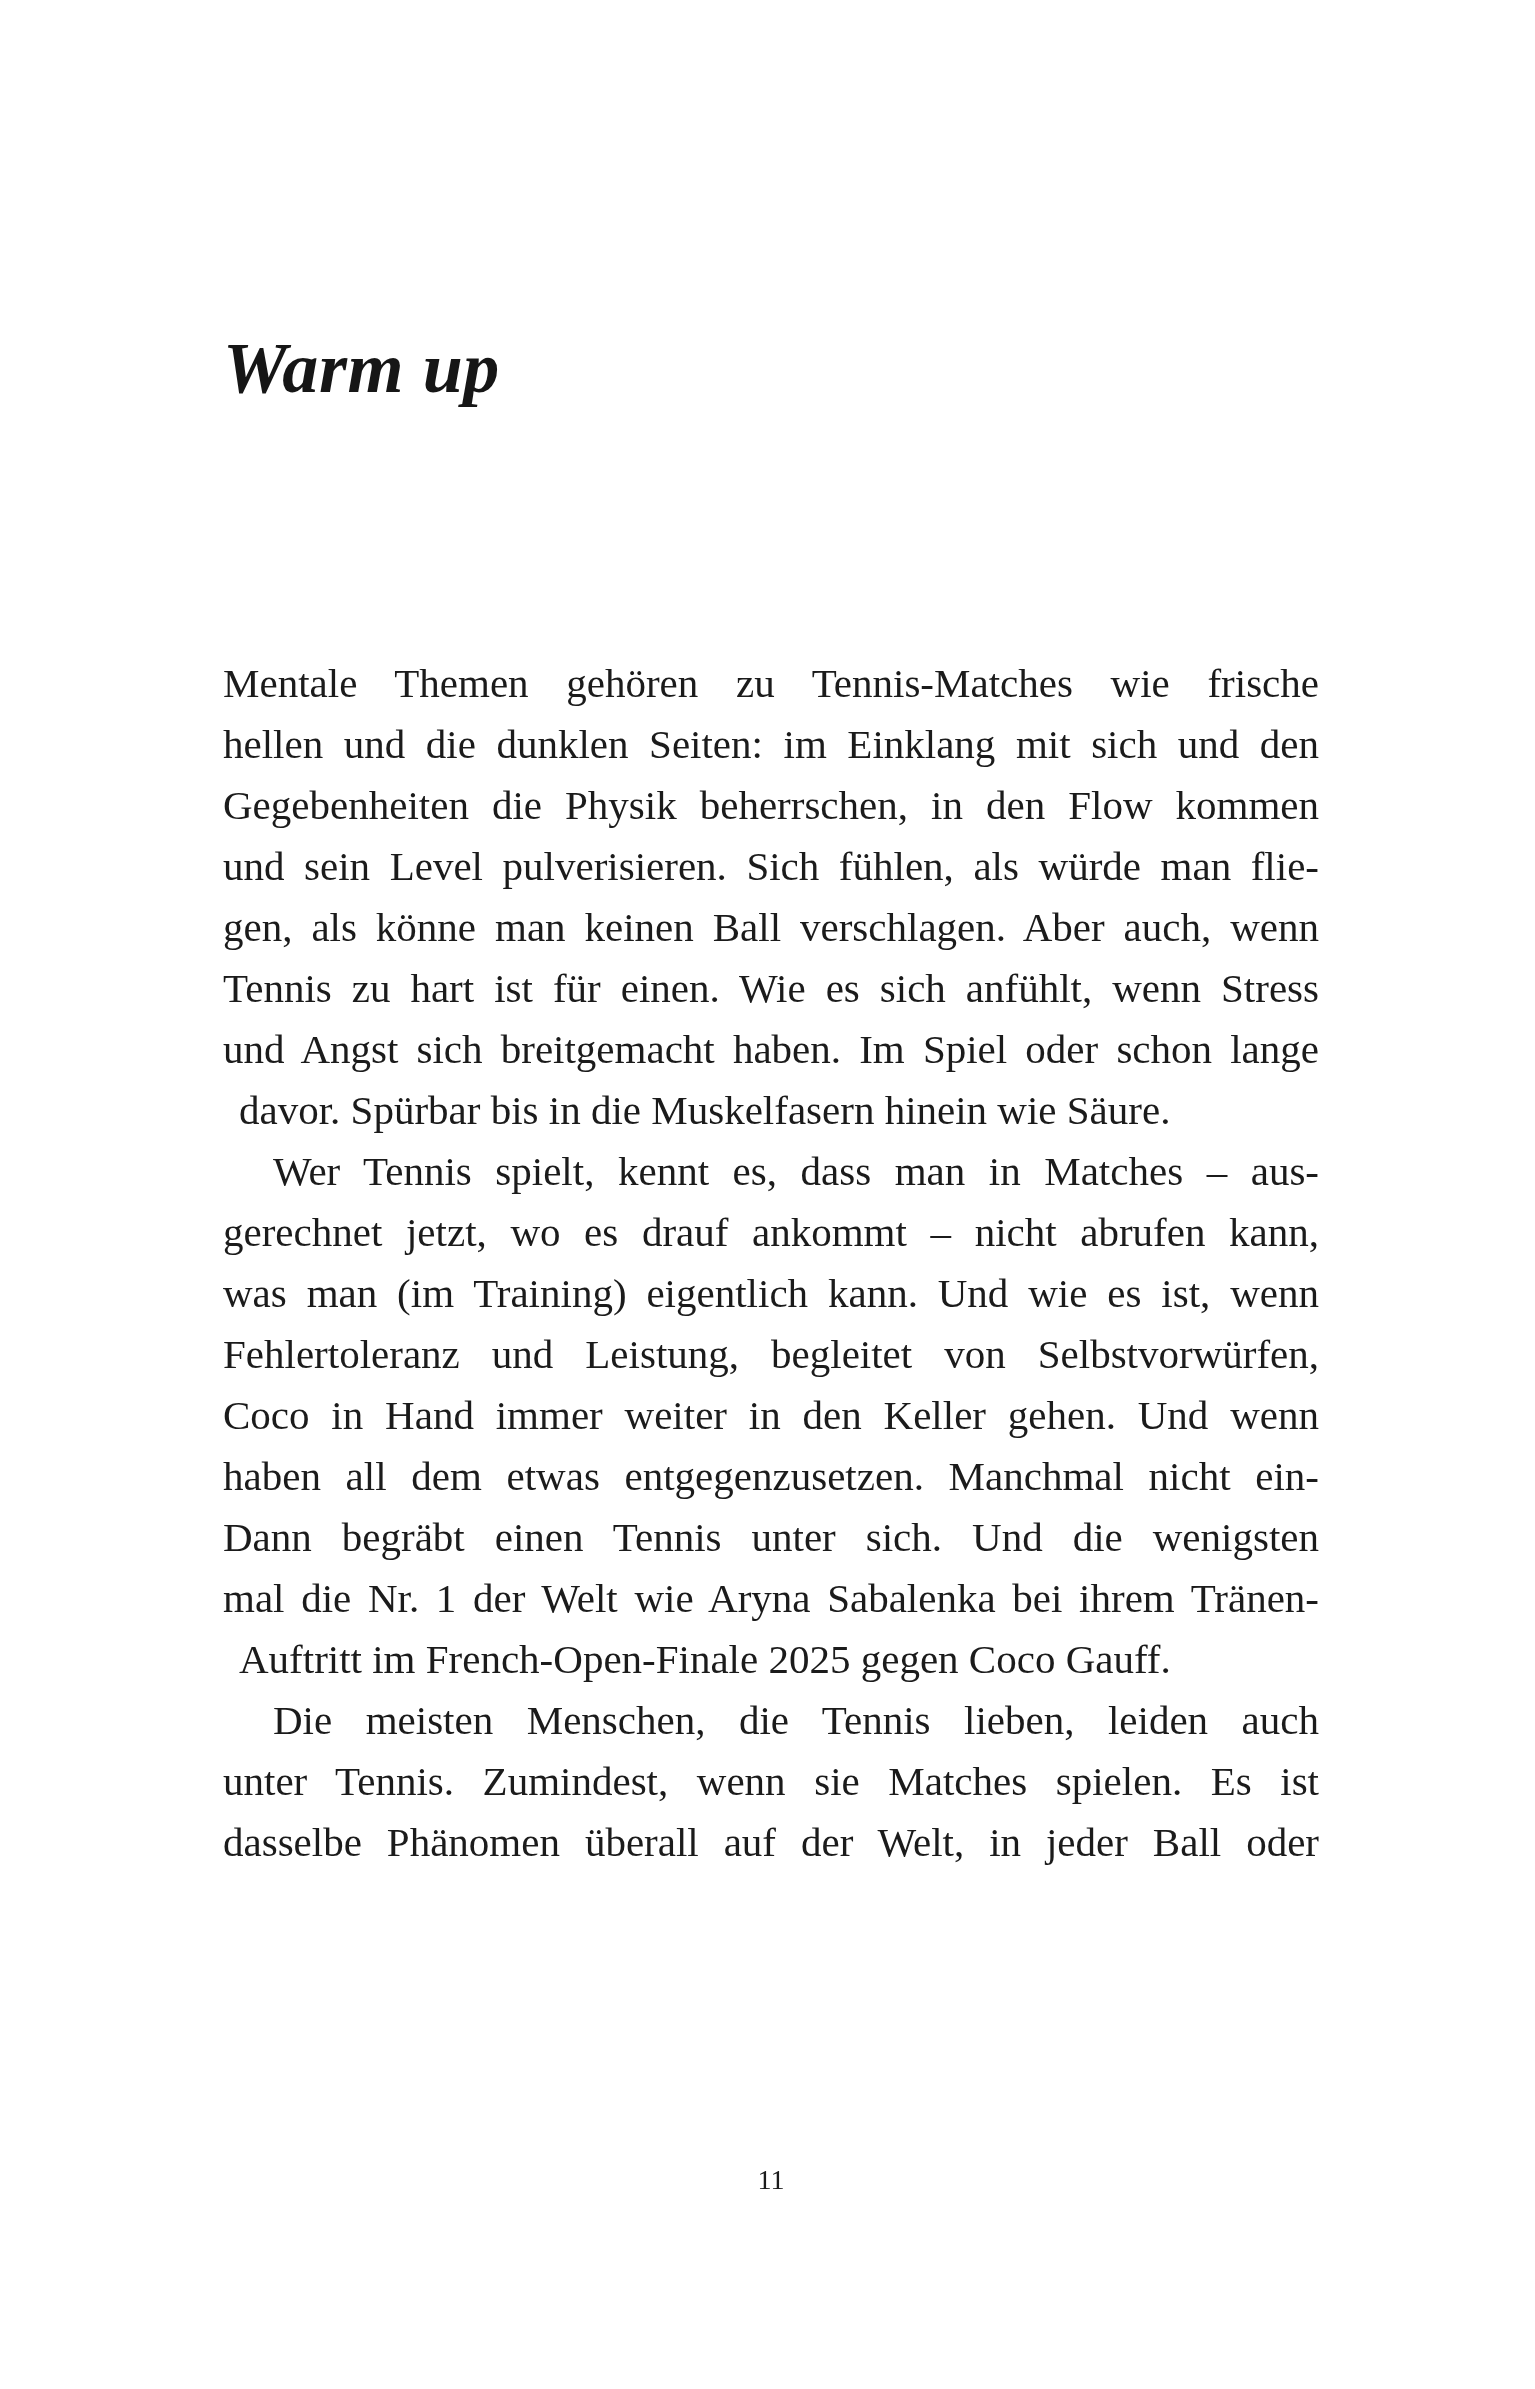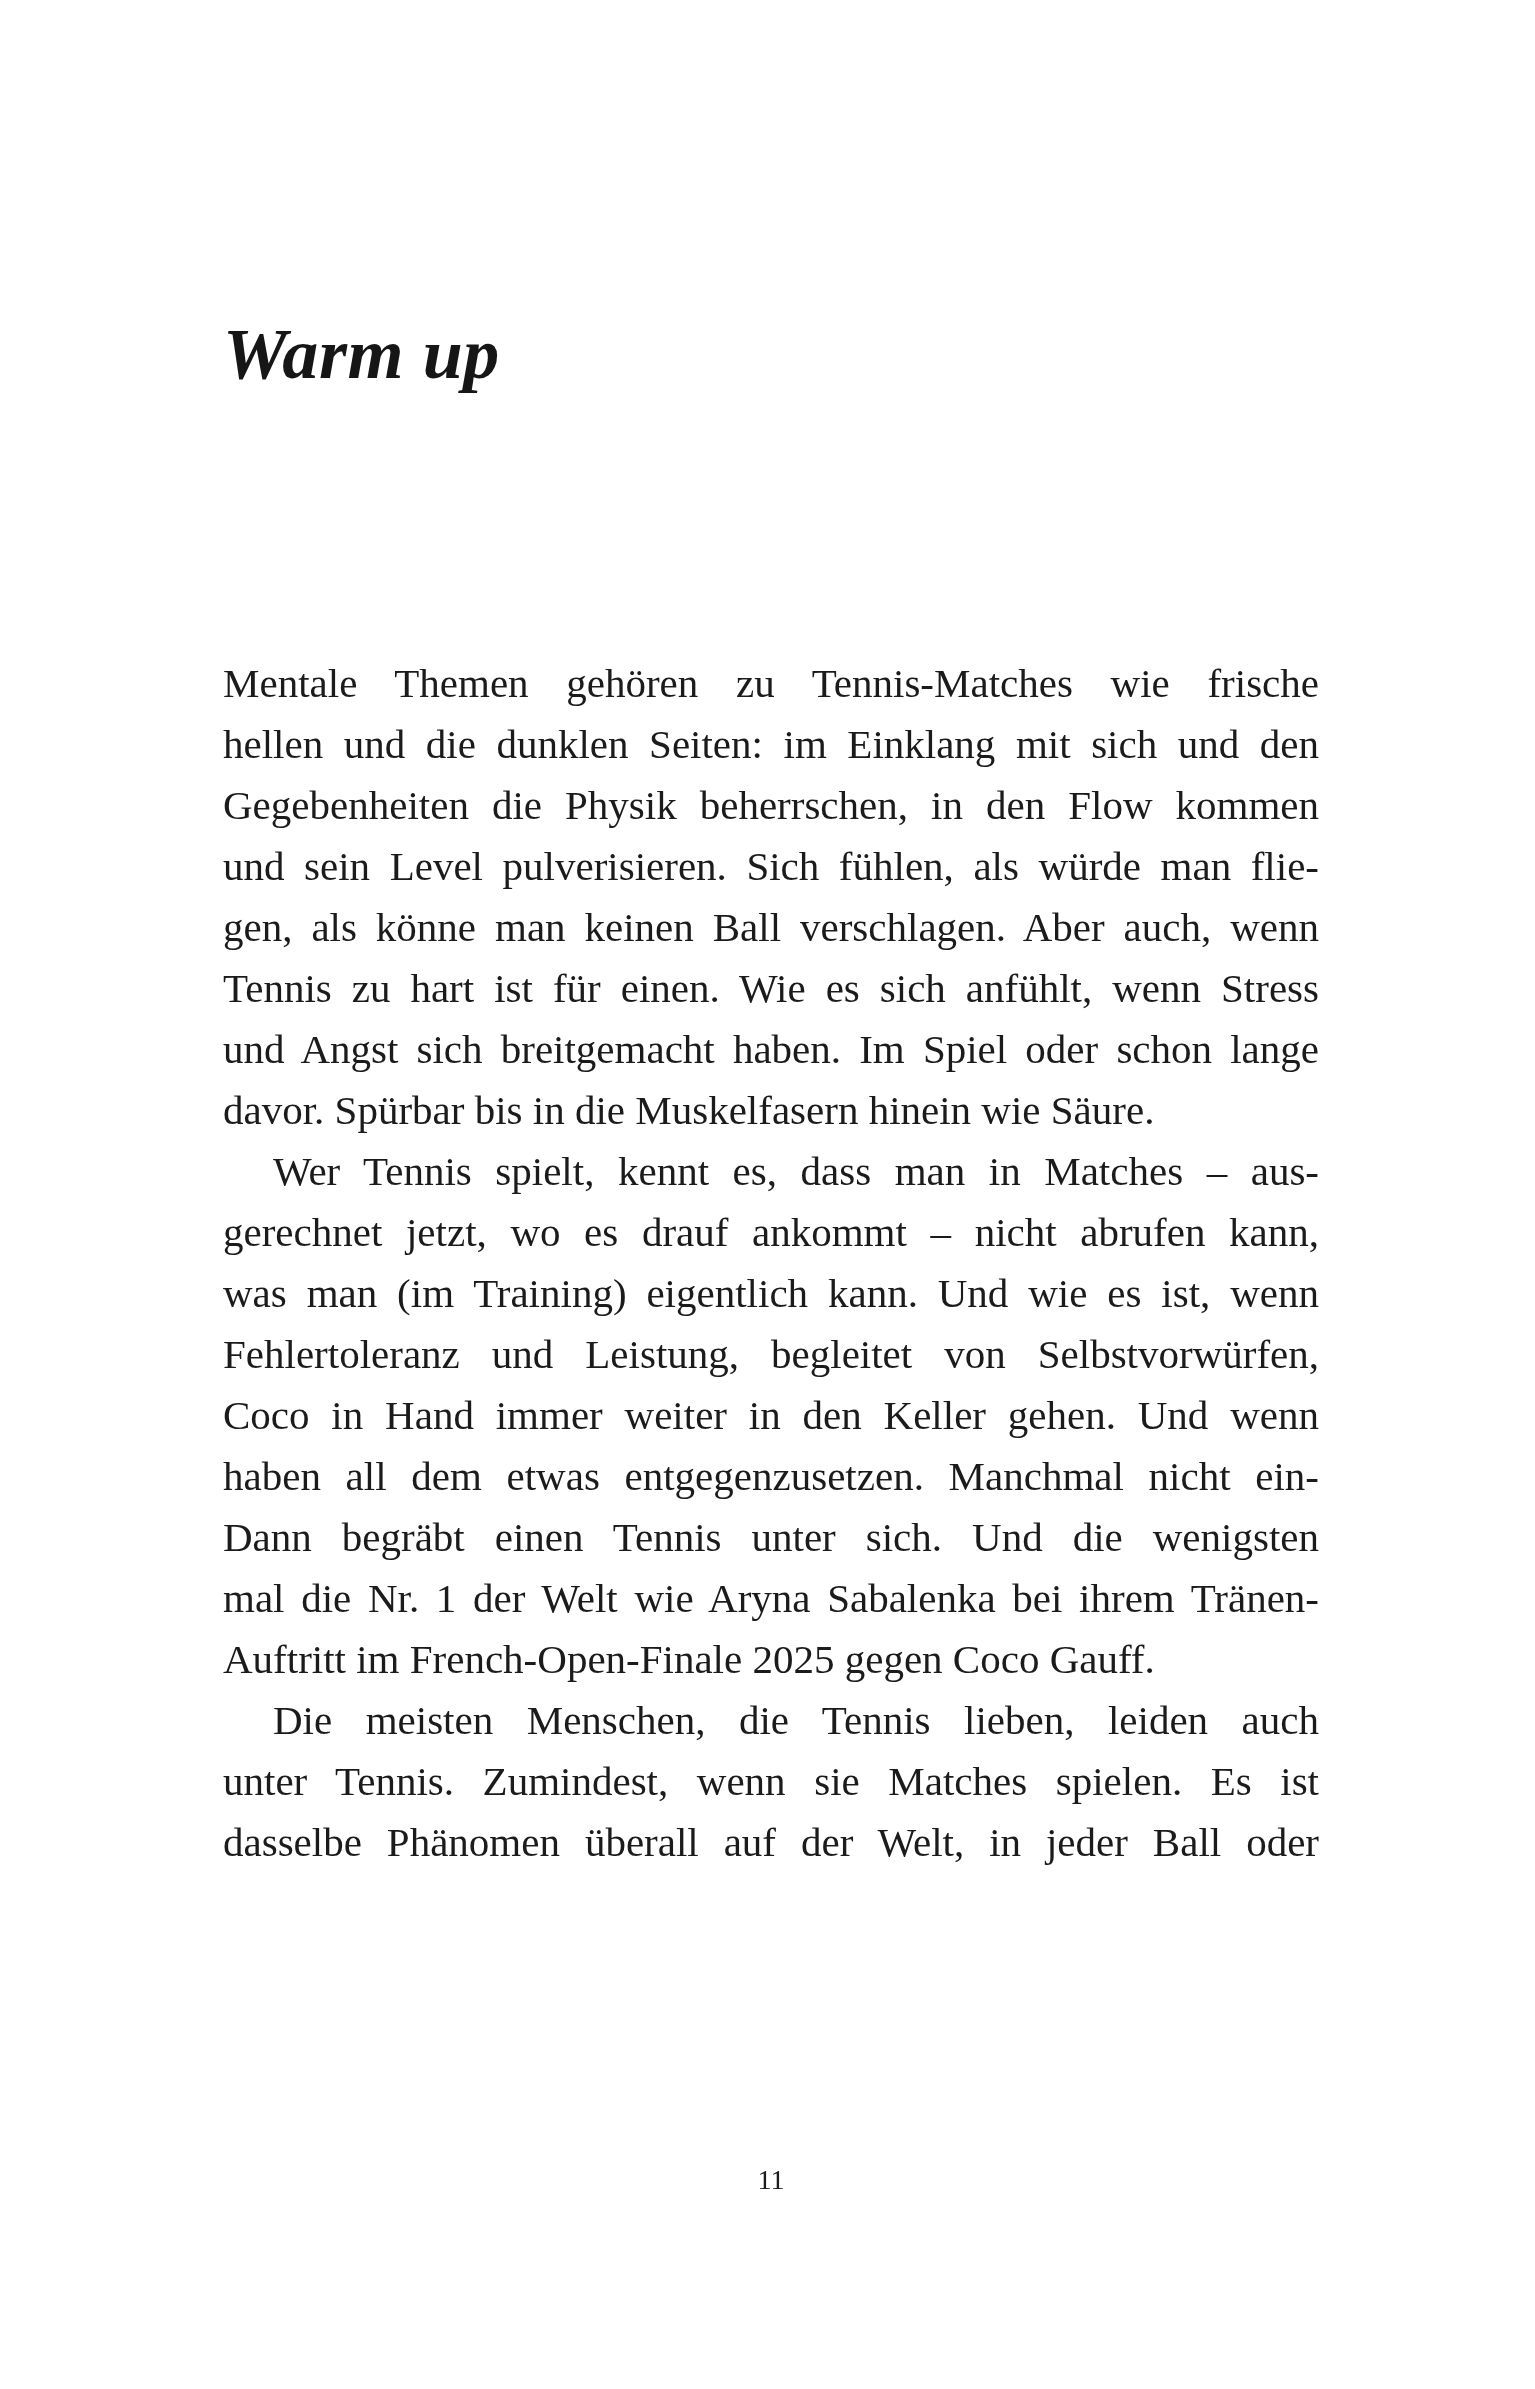--- a/index.html
+++ b/index.html
@@ -12,21 +12,21 @@
     width: 1536px;
     height: 2389px;
     background: #ffffff;
     font-family: "Liberation Serif", "DejaVu Serif", serif;
     color: #1b1b1b;
     overflow: hidden;
   }
   .chapter-title {
     position: absolute;
     left: 223px;
-    top: 318px;
+    top: 332px;
     margin: 0;
     font-size: 72px;
     line-height: 1;
     font-weight: 700;
     font-style: italic;
     letter-spacing: 0.6px;
     color: #161616;
     white-space: nowrap;
   }
   .body-text {
@@ -39,20 +39,21 @@
     font-size: 41px;
     line-height: 61px;
     height: 61px;
     text-align: justify;
     text-align-last: justify;
     white-space: normal;
     font-kerning: normal;
   }
   .line.para-end {
     text-align-last: left;
+    margin-left: 16px;
   }
   .line.indent {
     text-indent: 50px;
   }
   .page-number {
     position: absolute;
     left: 223px;
     top: 2166px;
     width: 1096px;
     text-align: center;

